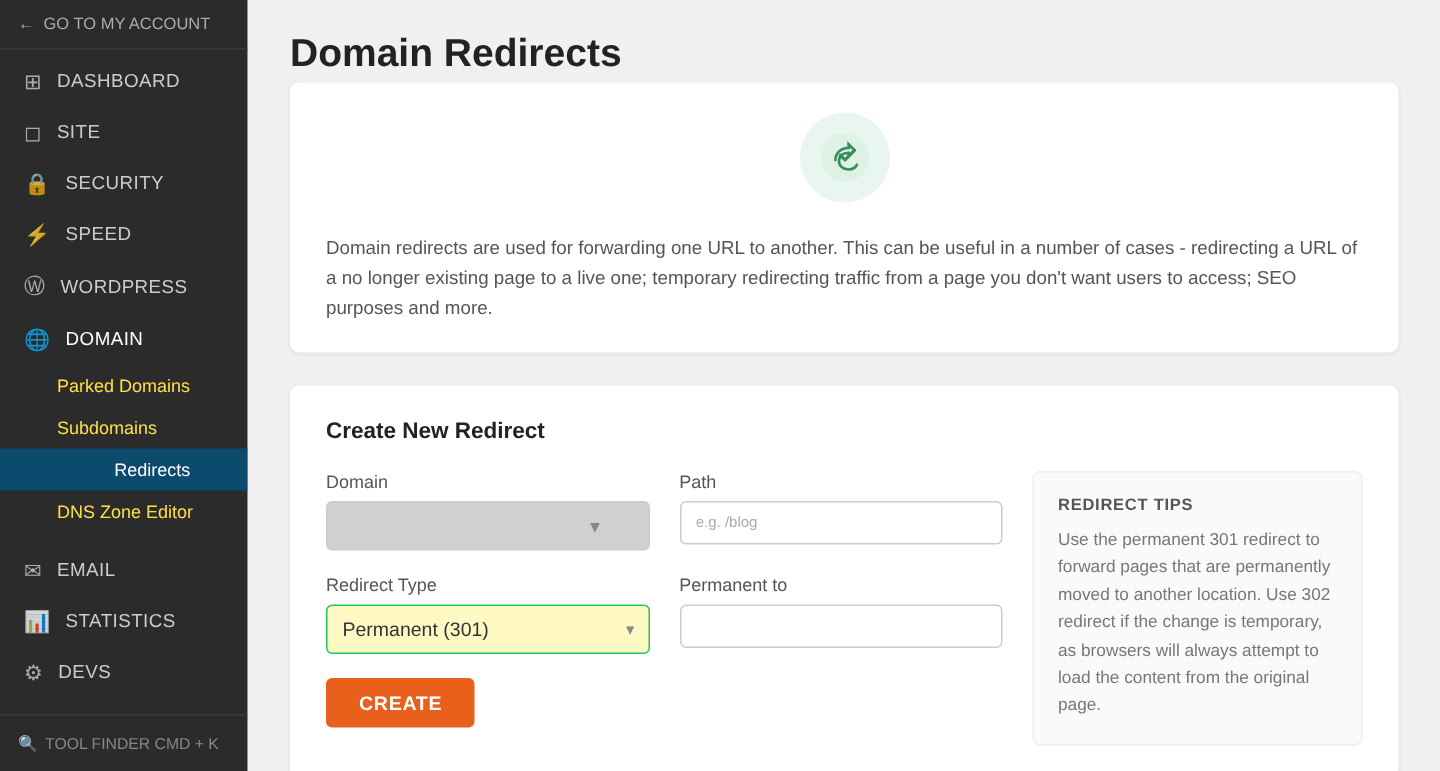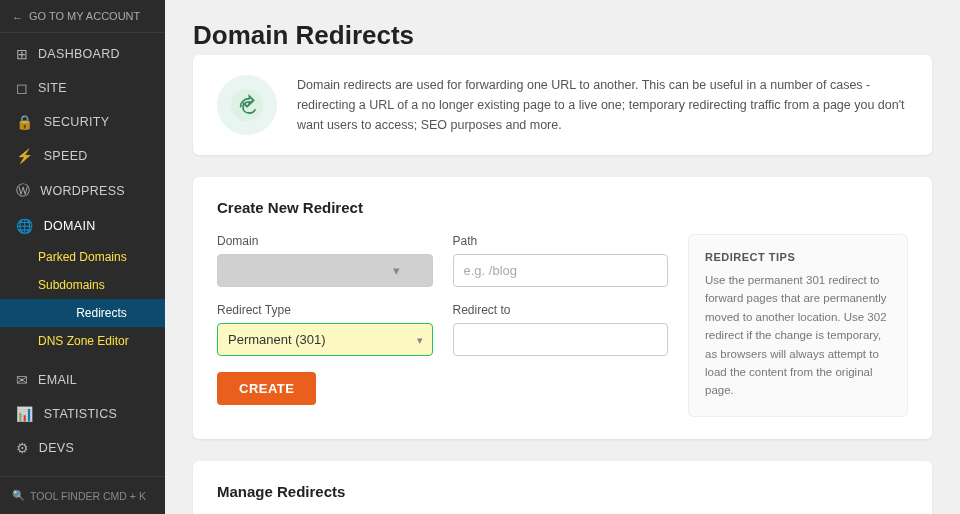--- a/index.html
+++ b/index.html
@@ -83,20 +83,21 @@
     
     .info-box {
       background: #fff;
       border-radius: 6px;
       padding: 20px 24px;
       display: flex;
       align-items: center;
       gap: 20px;
       margin-bottom: 22px;
       box-shadow: 0 1px 3px rgba(0,0,0,0.07);
+      flex-direction: column;
     }
     .info-icon-wrap {
       width: 60px;
       height: 60px;
       min-width: 60px;
       background: #e8f5f0;
       border-radius: 50%;
       display: flex;
       align-items: center;
       justify-content: center;
@@ -158,21 +159,21 @@
       top: 50%;
       transform: translateY(-50%);
       pointer-events: none;
       color: #888;
       font-size: 11px;
     }
     .form-input {
       padding: 8px 10px;
       border: 1px solid #ccc;
       border-radius: 4px;
-      font-size: 13px;
+      font-size: 10px;
       color: #333;
       width: 100%;
     }
     .form-input::placeholder { color: #aaa; }
 
     
     .domain-select-display {
       width: 100%;
       padding: 8px 32px 8px 10px;
       border: 1px solid #ccc;
@@ -351,21 +352,21 @@
             <label class="form-label">Redirect Type</label>
             <div class="form-select-wrap">
               <select class="form-select">
                 <option>Permanent (301)</option>
                 <option>Temporary (302)</option>
               </select>
               <span class="select-arrow">▾</span>
             </div>
           </div>
           <div class="form-group">
-            <label class="form-label">Redirect to</label>
+            <label class="form-label">Permanent to</label>
             <input class="form-input" type="text" value="" style="">
           </div>
         </div>
 
         
         <button class="btn-create">CREATE</button>
       </div>
 
       <div class="form-tips">
         <div class="tips-title">REDIRECT TIPS</div>

